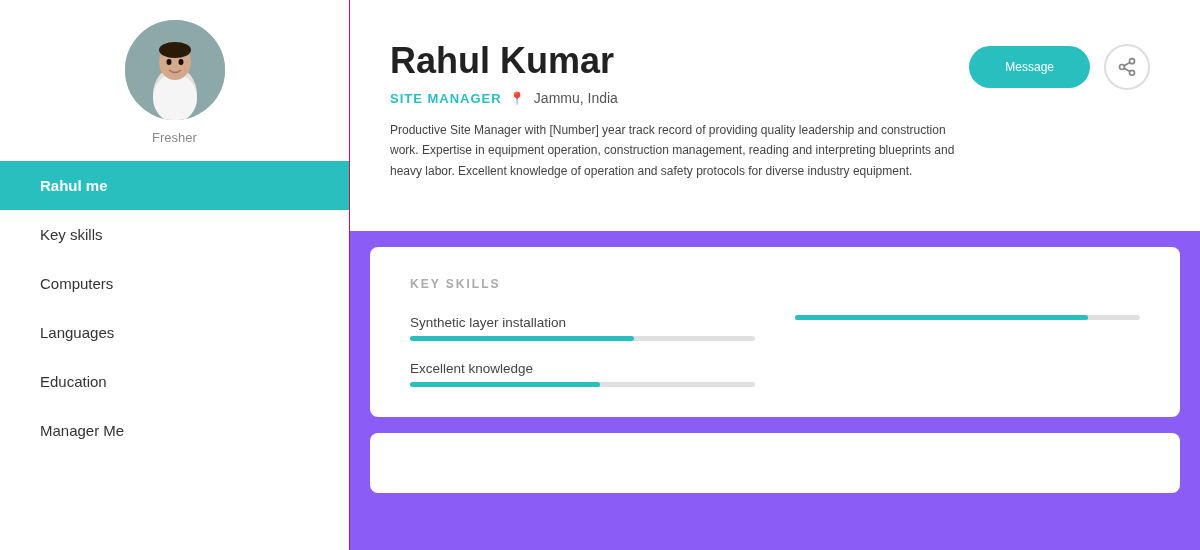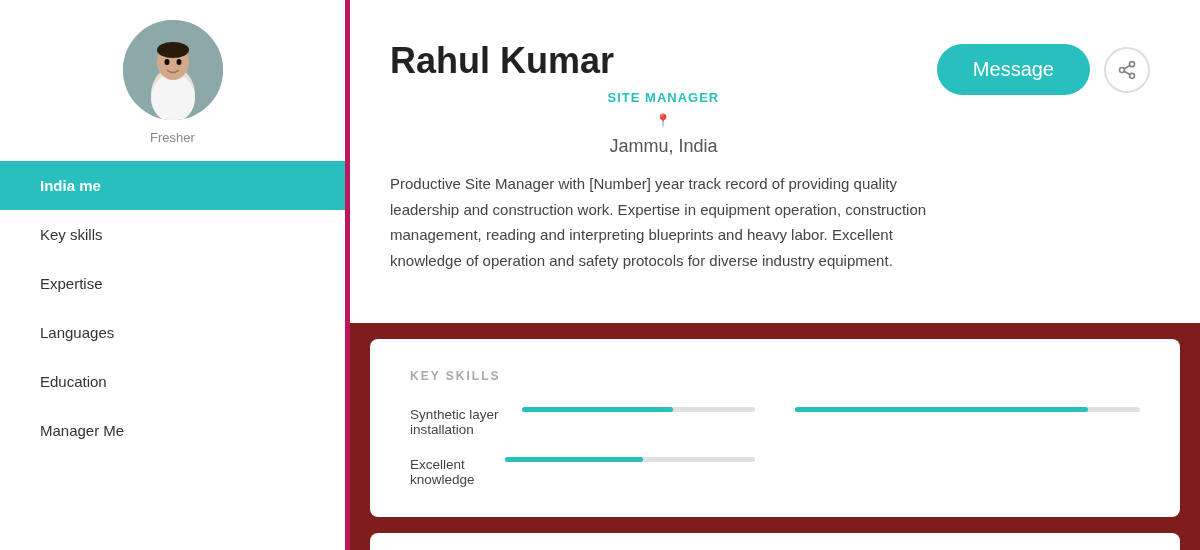--- a/index.html
+++ b/index.html
@@ -14,21 +14,21 @@
 
     
     .sidebar {
       width: 350px;
       min-width: 350px;
       background: #fff;
       display: flex;
       flex-direction: column;
       align-items: center;
       padding-top: 20px;
-      border-right: 5px solid #be185d;
+      border-right: 1px solid #be185d;
     }
 
     .avatar-container {
       margin-bottom: 10px;
     }
 
     .avatar {
       width: 100px;
       height: 100px;
       border-radius: 50%;
@@ -70,21 +70,21 @@
     .nav-item.active {
       background: #2abfbf;
       color: #fff;
       font-weight: bold;
     }
 
     
     .main {
       flex: 1;
       overflow-y: auto;
-      background: #7f1d1d;
+      background: #8b5cf6;
     }
 
     .profile-section {
       background: #fff;
       padding: 40px 50px 40px 40px;
       display: flex;
       flex-direction: column;
       position: relative;
     }
 
@@ -100,61 +100,60 @@
       font-weight: bold;
       color: #222;
       margin-bottom: 8px;
     }
 
     .profile-title-row {
       display: flex;
       align-items: center;
       gap: 8px;
       margin-bottom: 14px;
-      flex-direction: column;
     }
 
     .profile-title {
       font-size: 13px;
       font-weight: bold;
       color: #2abfbf;
       letter-spacing: 1px;
     }
 
     .location-icon {
       color: #888;
       font-size: 13px;
     }
 
     .location-text {
-      font-size: 18px;
+      font-size: 14px;
       color: #555;
     }
 
     .profile-bio {
-      font-size: 15px;
+      font-size: 12px;
       color: #444;
       line-height: 1.7;
       max-width: 700px;
     }
 
     .profile-actions {
       display: flex;
       align-items: center;
       gap: 14px;
       margin-top: 4px;
     }
 
     .message-btn {
       background: #2abfbf;
       color: #fff;
       border: none;
       border-radius: 30px;
       padding: 14px 36px;
-      font-size: 20px;
+      font-size: 12px;
       cursor: pointer;
       font-weight: 500;
     }
 
     .share-btn {
       width: 46px;
       height: 46px;
       border-radius: 50%;
       border: 2px solid #ddd;
       background: #fff;
@@ -184,21 +183,21 @@
     }
 
     .skills-grid {
       display: grid;
       grid-template-columns: 1fr 1fr;
       gap: 20px 40px;
     }
 
     .skill-item {
       display: flex;
-      flex-direction: row;
+      flex-direction: column;
       gap: 6px;
     }
 
     .skill-name {
       font-size: 13.5px;
       color: #444;
     }
 
     .skill-bar-bg {
       height: 5px;
@@ -243,23 +242,23 @@
 
         <ellipse cx="44" cy="42" rx="2.5" ry="3" fill="#1a0a0a"></ellipse>
         <ellipse cx="56" cy="42" rx="2.5" ry="3" fill="#1a0a0a"></ellipse>
         <path d="M44 50 Q50 55 56 50" stroke="#a07060" stroke-width="1.5" fill="none"></path>
       </svg>
     </div>
   </div>
   <div class="fresher-label">Fresher</div>
 
   <nav class="nav-menu">
-    <button class="nav-item active">India me</button>
+    <button class="nav-item active">Rahul me</button>
     <button class="nav-item">Key skills</button>
-    <button class="nav-item">Expertise</button>
+    <button class="nav-item">Computers</button>
     <button class="nav-item">Languages</button>
     <button class="nav-item">Education</button>
     <button class="nav-item">Manager Me</button>
   </nav>
 </div>
 
 <div class="main">
 
   <div class="profile-section">
     <div class="profile-header">

